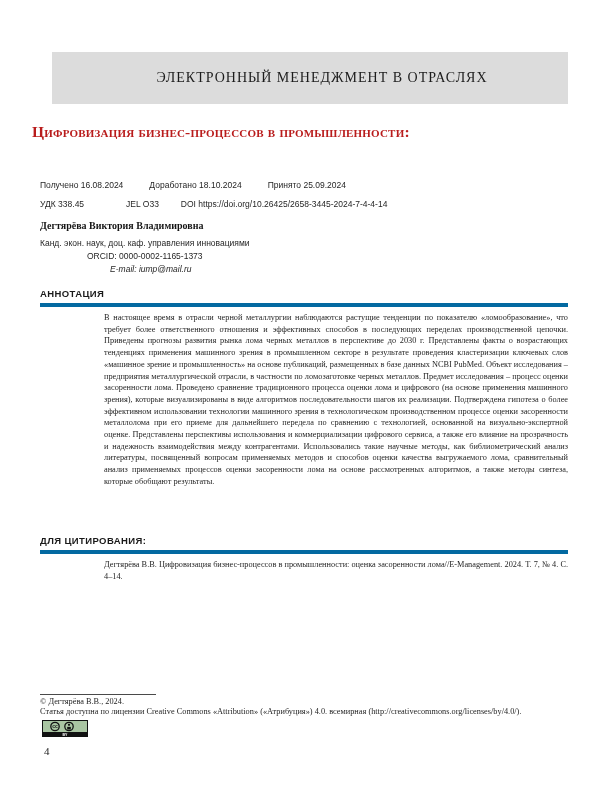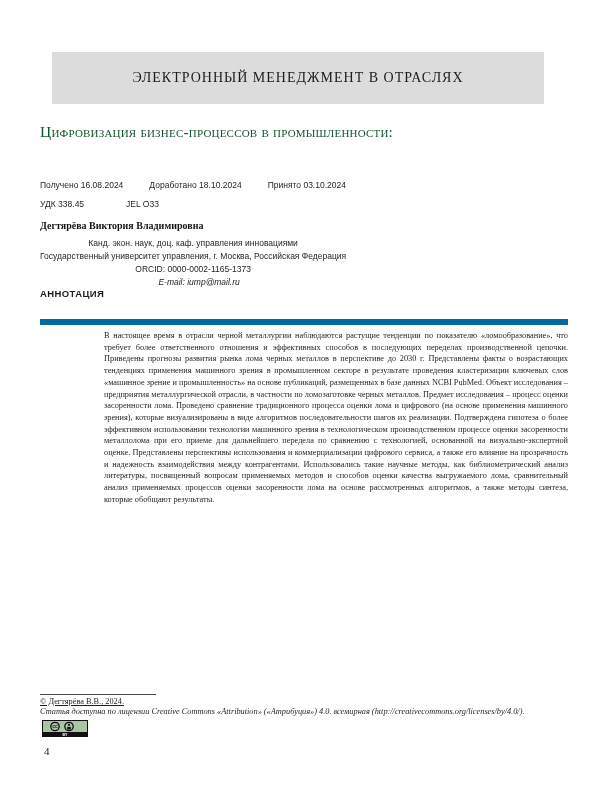--- a/index.html
+++ b/index.html
@@ -1,94 +1,98 @@
 <!DOCTYPE html>
 <html><head>
 <meta charset="utf-8">
 <style>
   html,body{margin:0;padding:0;background:#ffffff;}
   .page{position:relative;width:607px;height:800px;background:#ffffff;overflow:hidden;
         font-family:"Liberation Serif", serif;color:#1b1b1b;}
 
   .banner{position:absolute;left:52px;top:52px;width:492px;height:52px;background:#dcdcdc;
           display:flex;align-items:center;justify-content:center;
-          font-size:14px;letter-spacing:1px;color:#1c1c1c;}
+          font-size:14px;letter-spacing:1px;color:#1c1c1c;padding-left:24px;}
 
-  .title{position:absolute;left:40px;top:121px;width:540px;
-         font-weight:normal;font-size:15.5px;line-height:21px;
-         font-variant:small-caps;letter-spacing:0.2px;color:#14532d;}
+  .title{position:absolute;left:32px;top:121px;width:540px;
+         font-weight:bold;font-size:15.5px;line-height:21px;
+         font-variant:small-caps;letter-spacing:0.2px;color:#b91c1c;}
 
   .meta-row{position:absolute;left:40px;display:flex;
             font-family:"Liberation Sans", sans-serif;font-size:8.5px;color:#262626;}
   .meta-dates{top:180px;}
   .meta-dates .m{margin-right:26px;}
   .meta-codes{top:199px;}
   .meta-codes .udc{margin-right:42px;}
   .meta-codes .jel{margin-right:22px;}
 
   .author-name{position:absolute;left:40px;top:220px;font-weight:bold;font-size:10px;color:#151515;}
   .author-details{position:absolute;left:40px;top:237px;
                   font-family:"Liberation Sans", sans-serif;font-size:8.5px;line-height:13px;color:#262626;text-align:center;}
   .author-details .email{font-style:italic;margin-left:12px;}
 
   .section{position:absolute;left:40px;width:528px;}
   .section-head{font-family:"Liberation Sans", sans-serif;font-weight:bold;font-size:9.5px;
-                letter-spacing:0.4px;color:#1a1a1a;padding-bottom:20px;border-bottom:6px solid #0369a1;}
+                letter-spacing:0.4px;color:#1a1a1a;padding-bottom:4px;border-bottom:4px solid #0369a1;}
   .section-body{margin:5px 0 0 64px;width:464px;font-size:8.3px;line-height:11.7px;
                 text-align:justify;color:#1f1f1f;}
   .sec-abstract{top:288px;}
   .sec-keywords{top:488px;}
   .sec-citation{top:535px;}
 
   .footnote-rule{position:absolute;left:40px;top:694px;width:116px;border-top:1px solid #4a4a4a;height:0;}
-  .copyright{position:absolute;left:40px;top:697px;font-size:8.3px;line-height:10.5px;color:#1f1f1f;text-decoration:underline;}
-  .license{position:absolute;left:40px;top:707px;width:560px;font-size:8.3px;color:#1f1f1f;font-style:italic;}
+  .copyright{position:absolute;left:40px;top:697px;font-size:8.3px;line-height:10.5px;color:#1f1f1f;}
+  .license{position:absolute;left:40px;top:707px;width:560px;font-size:8.3px;color:#1f1f1f;}
 
   .cc-badge{position:absolute;left:42px;top:720px;width:46px;height:17px;}
   .page-number{position:absolute;left:44px;top:745px;font-size:11px;color:#1b1b1b;}
 </style>
 </head>
 <body>
 
 <div class="page">
 
   <div class="banner">
     <span>ЭЛЕКТРОННЫЙ МЕНЕДЖМЕНТ В ОТРАСЛЯХ</span>
   </div>
 
   <div class="title">
     <div>Цифровизация бизнес-процессов в промышленности:</div>
   </div>
 
   <div class="meta-row meta-dates">
     <span class="m">Получено 16.08.2024</span>
     <span class="m">Доработано 18.10.2024</span>
-    <span class="m">Принято 03.10.2024</span>
+    <span class="m">Принято 25.09.2024</span>
   </div>
 
   <div class="meta-row meta-codes">
     <span class="udc">УДК 338.45</span>
     <span class="jel">JEL O33</span>
+    <span class="doi">DOI https://doi.org/10.26425/2658-3445-2024-7-4-4-14</span>
   </div>
 
   <div class="author-name">Дегтярёва Виктория Владимировна</div>
 
   <div class="author-details">
     <div>Канд. экон. наук, доц. каф. управления инновациями</div>
-    <div>Государственный университет управления, г. Москва, Российская Федерация</div>
     <div>ORCID: 0000-0002-1165-1373</div>
     <div class="email">E-mail: iump@mail.ru</div>
   </div>
 
   <div class="section sec-abstract">
     <div class="section-head">АННОТАЦИЯ</div>
     <div class="section-body">В настоящее время в отрасли черной металлургии наблюдаются растущие тенденции по показателю «ломообразование», что требует более ответственного отношения и эффективных способов в последующих переделах производственной цепочки. Приведены прогнозы развития рынка лома черных металлов в перспективе до 2030 г. Представлены факты о возрастающих тенденциях применения машинного зрения в промышленном секторе в результате проведения кластеризации ключевых слов «машинное зрение и промышленность» на основе публикаций, размещенных в базе данных NCBI PubMed. Объект исследования – предприятия металлургической отрасли, в частности по ломозаготовке черных металлов. Предмет исследования – процесс оценки засоренности лома. Проведено сравнение традиционного процесса оценки лома и цифрового (на основе применения машинного зрения), которые визуализированы в виде алгоритмов последовательности шагов их реализации. Подтверждена гипотеза о более эффективном использовании технологии машинного зрения в технологическом производственном процессе оценки засоренности металлолома при его приеме для дальнейшего передела по сравнению с технологией, основанной на визуально-экспертной оценке. Представлены перспективы использования и коммерциализации цифрового сервиса, а также его влияние на прозрачность и надежность взаимодействия между контрагентами. Использовались такие научные методы, как библиометрический анализ литературы, посвященный вопросам применяемых методов и способов оценки качества выгружаемого лома, сравнительный анализ применяемых процессов оценки засоренности лома на основе рассмотренных алгоритмов, а также методы синтеза, которые обобщают результаты.</div>
   </div>
 
 
+  <div class="section sec-citation">
+    <div class="section-head">ДЛЯ ЦИТИРОВАНИЯ:</div>
+    <div class="section-body">Дегтярёва В.В. Цифровизация бизнес-процессов в промышленности: оценка засоренности лома//E-Management. 2024. Т. 7, № 4. С. 4–14.</div>
+  </div>
 
   <div class="footnote-rule"></div>
 
   <div class="copyright">© Дегтярёва В.В., 2024.</div>
 
   <div class="license">Статья доступна по лицензии Creative Commons «Attribution» («Атрибуция») 4.0. всемирная (http://creativecommons.org/licenses/by/4.0/).</div>
 
   <div class="cc-badge">
     <svg width="46" height="17" viewBox="0 0 46 17" xmlns="http://www.w3.org/2000/svg">
       <rect x="0.5" y="0.5" width="45" height="16" fill="#a9c5a2" stroke="#111" stroke-width="1"></rect>

